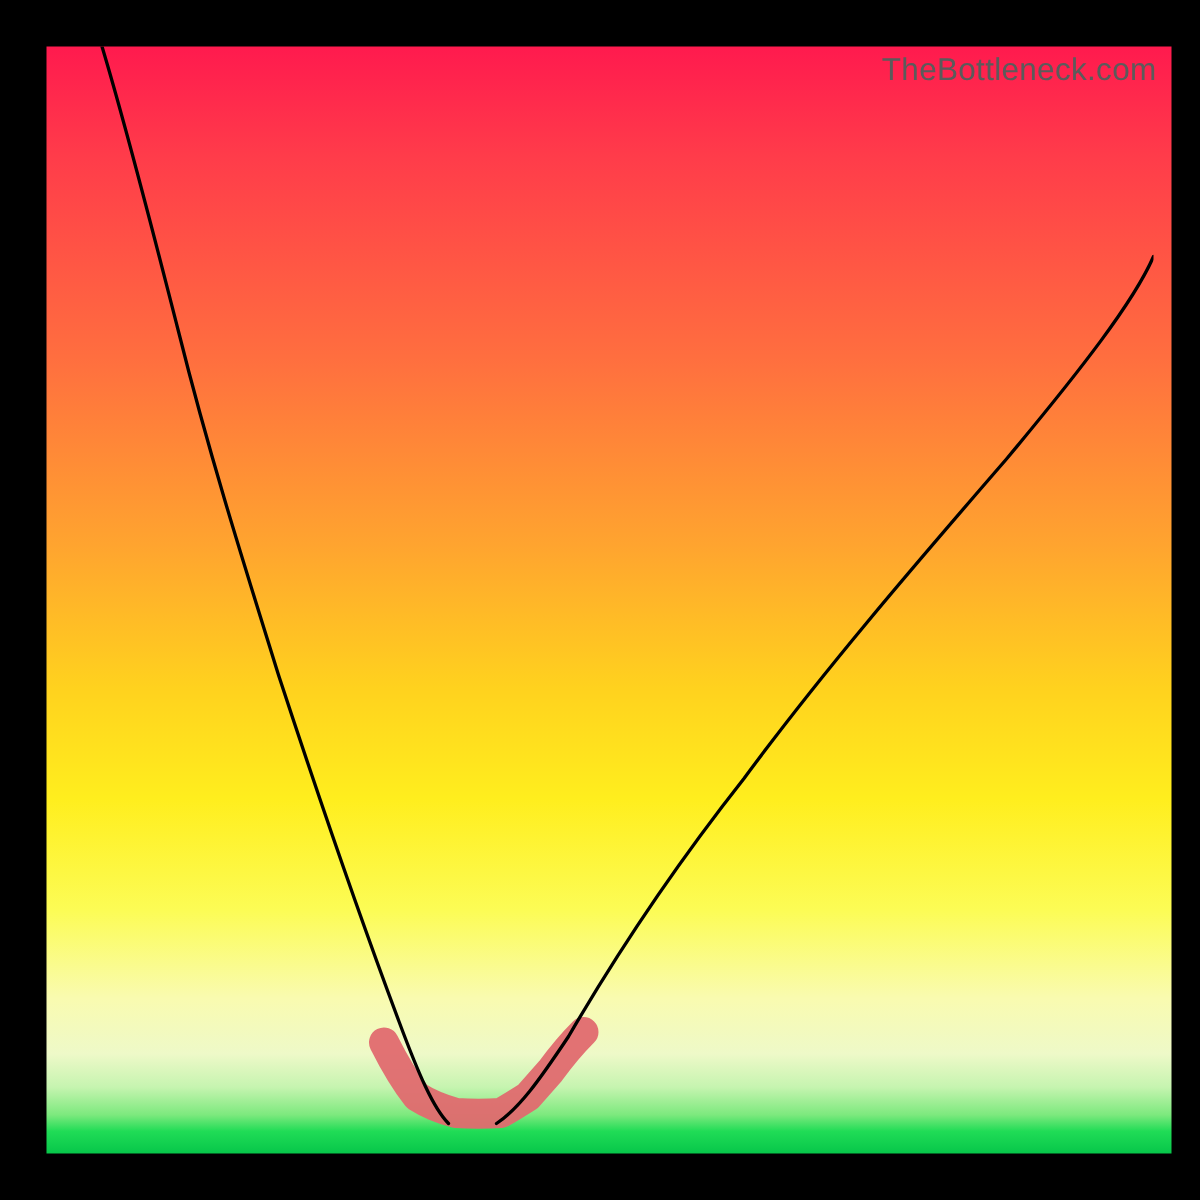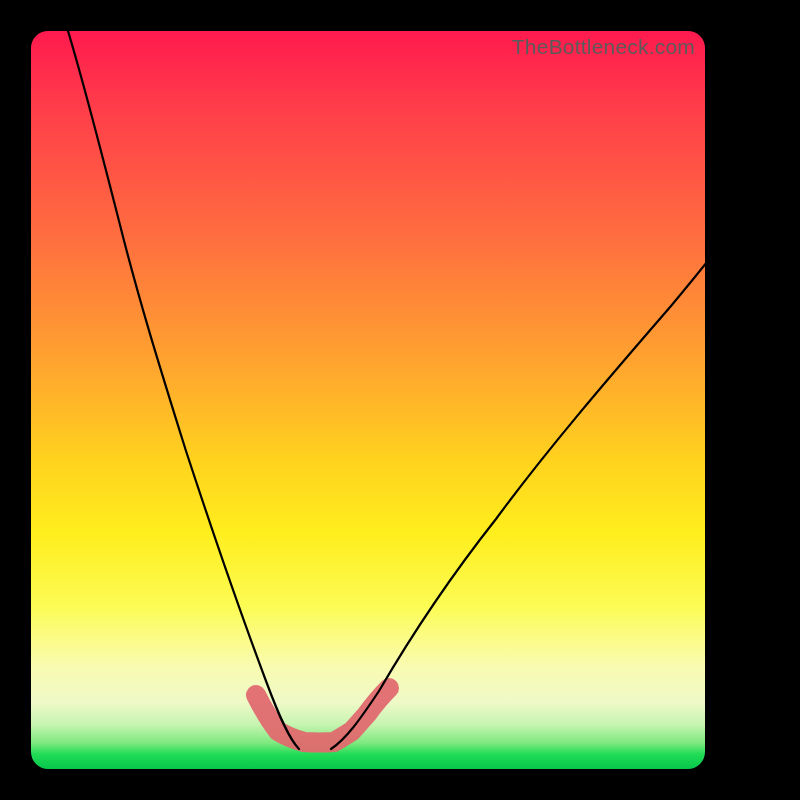--- a/index.html
+++ b/index.html
@@ -13,40 +13,39 @@
   .outer {
     width: 800px;
     height: 800px;
     background: #000000;
     position: relative;
   }
   .plot {
     position: absolute;
     left: 31px;
     top: 31px;
-    width: 674px;
+    width: 750px;
     height: 738px;
     
     background: linear-gradient(
       to bottom,
       #ff1a4e 0%,
       #ff3c4a 10%,
       #ff6e3f 28%,
       #ffa42f 45%,
       #ffd21e 58%,
       #ffee1e 68%,
       #fcfc55 78%,
       #f9fbb0 86%,
       #eef9c8 91%,
       #c6f4b0 94%,
       #7de97e 96.5%,
       #20dc56 98%,
       #07c64a 100%
     );
-    border-radius: 17px;
   }
   .watermark {
     position: absolute;
     top: 4px;
     right: 10px;
     color: #5b5b5b;
     font-size: 21px;
     letter-spacing: 0.2px;
     user-select: none;
   }

